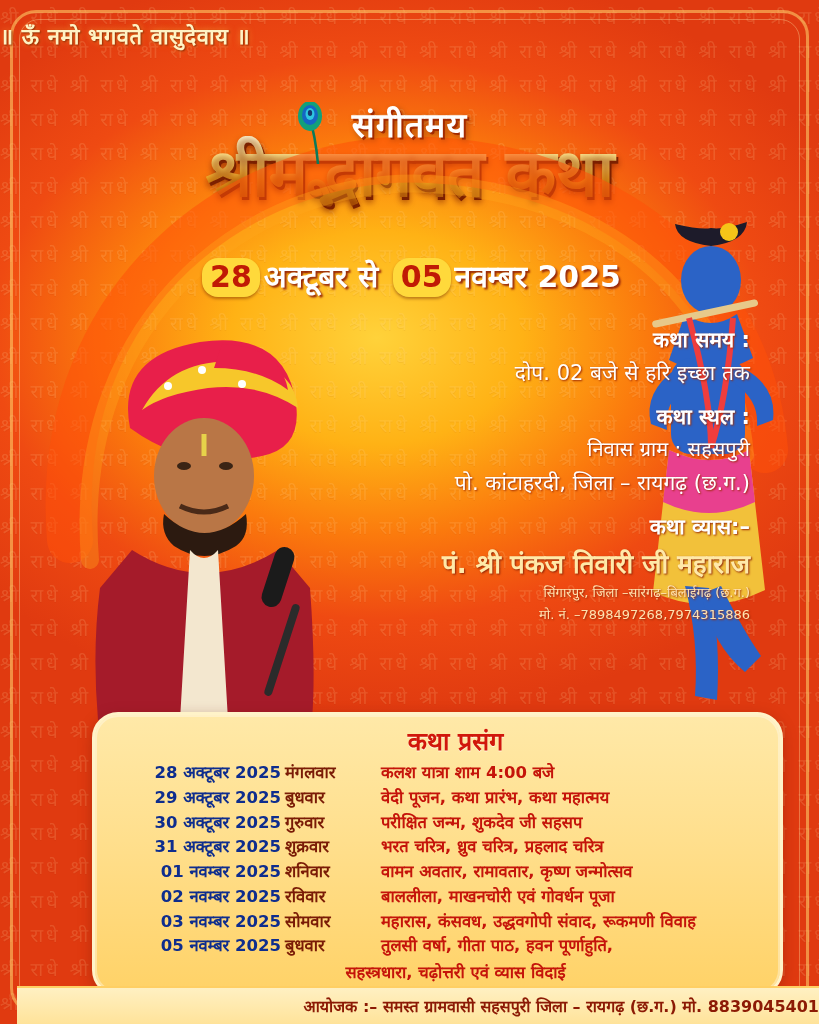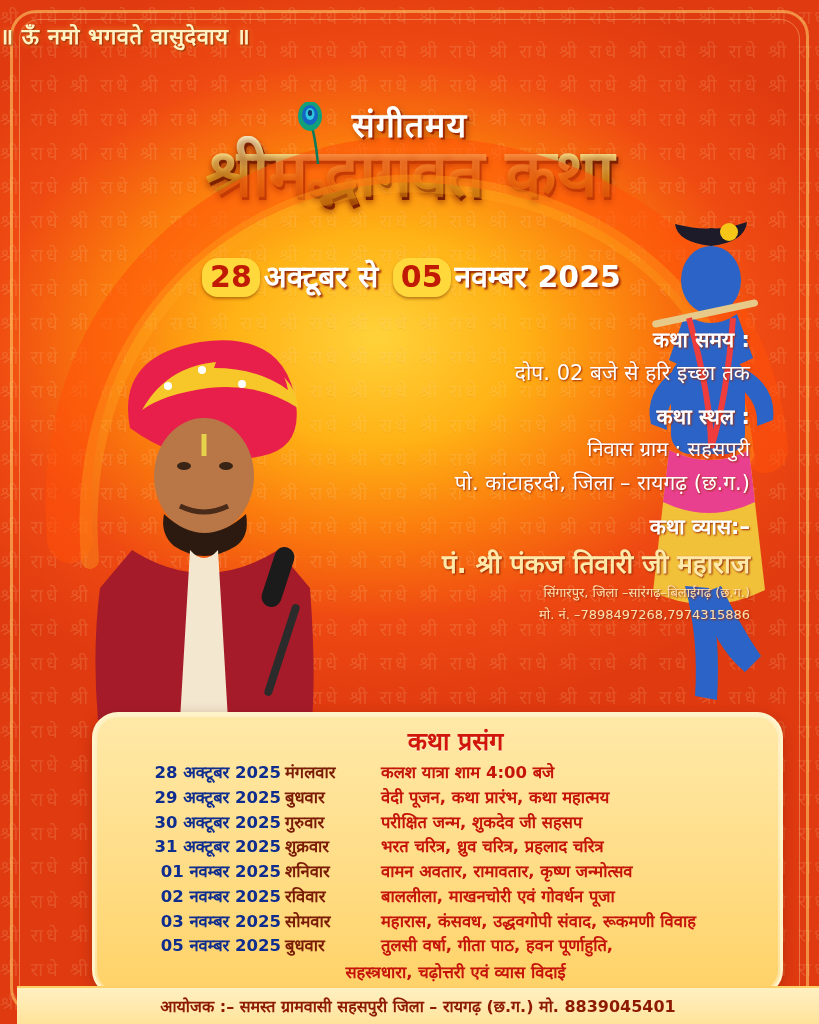--- a/index.html
+++ b/index.html
@@ -166,21 +166,21 @@
     font-size:16.5px;font-weight:bold;color:#c5140a;
     text-align:center;margin-top:1px;
     font-family:"DejaVu Sans", sans-serif;
   }
 
   
   .footer{
     position:absolute;left:17px;right:0;bottom:0;height:36px;
     background:linear-gradient(180deg,#fff0c2 0%,#ffe39a 100%);
     border-top:2px solid #ffcf63;
-    display:flex;align-items:center;justify-content:center;
+    display:flex;align-items:center;justify-content:flex-end;
     z-index:8;
   }
   .footer span{
     color:#8c1a05;font-size:16px;font-weight:bold;
     font-family:"DejaVu Sans", sans-serif;
   }
   .swirl{
     position:absolute;left:30px;top:120px;width:760px;height:640px;z-index:1;pointer-events:none;
   }
 </style>

